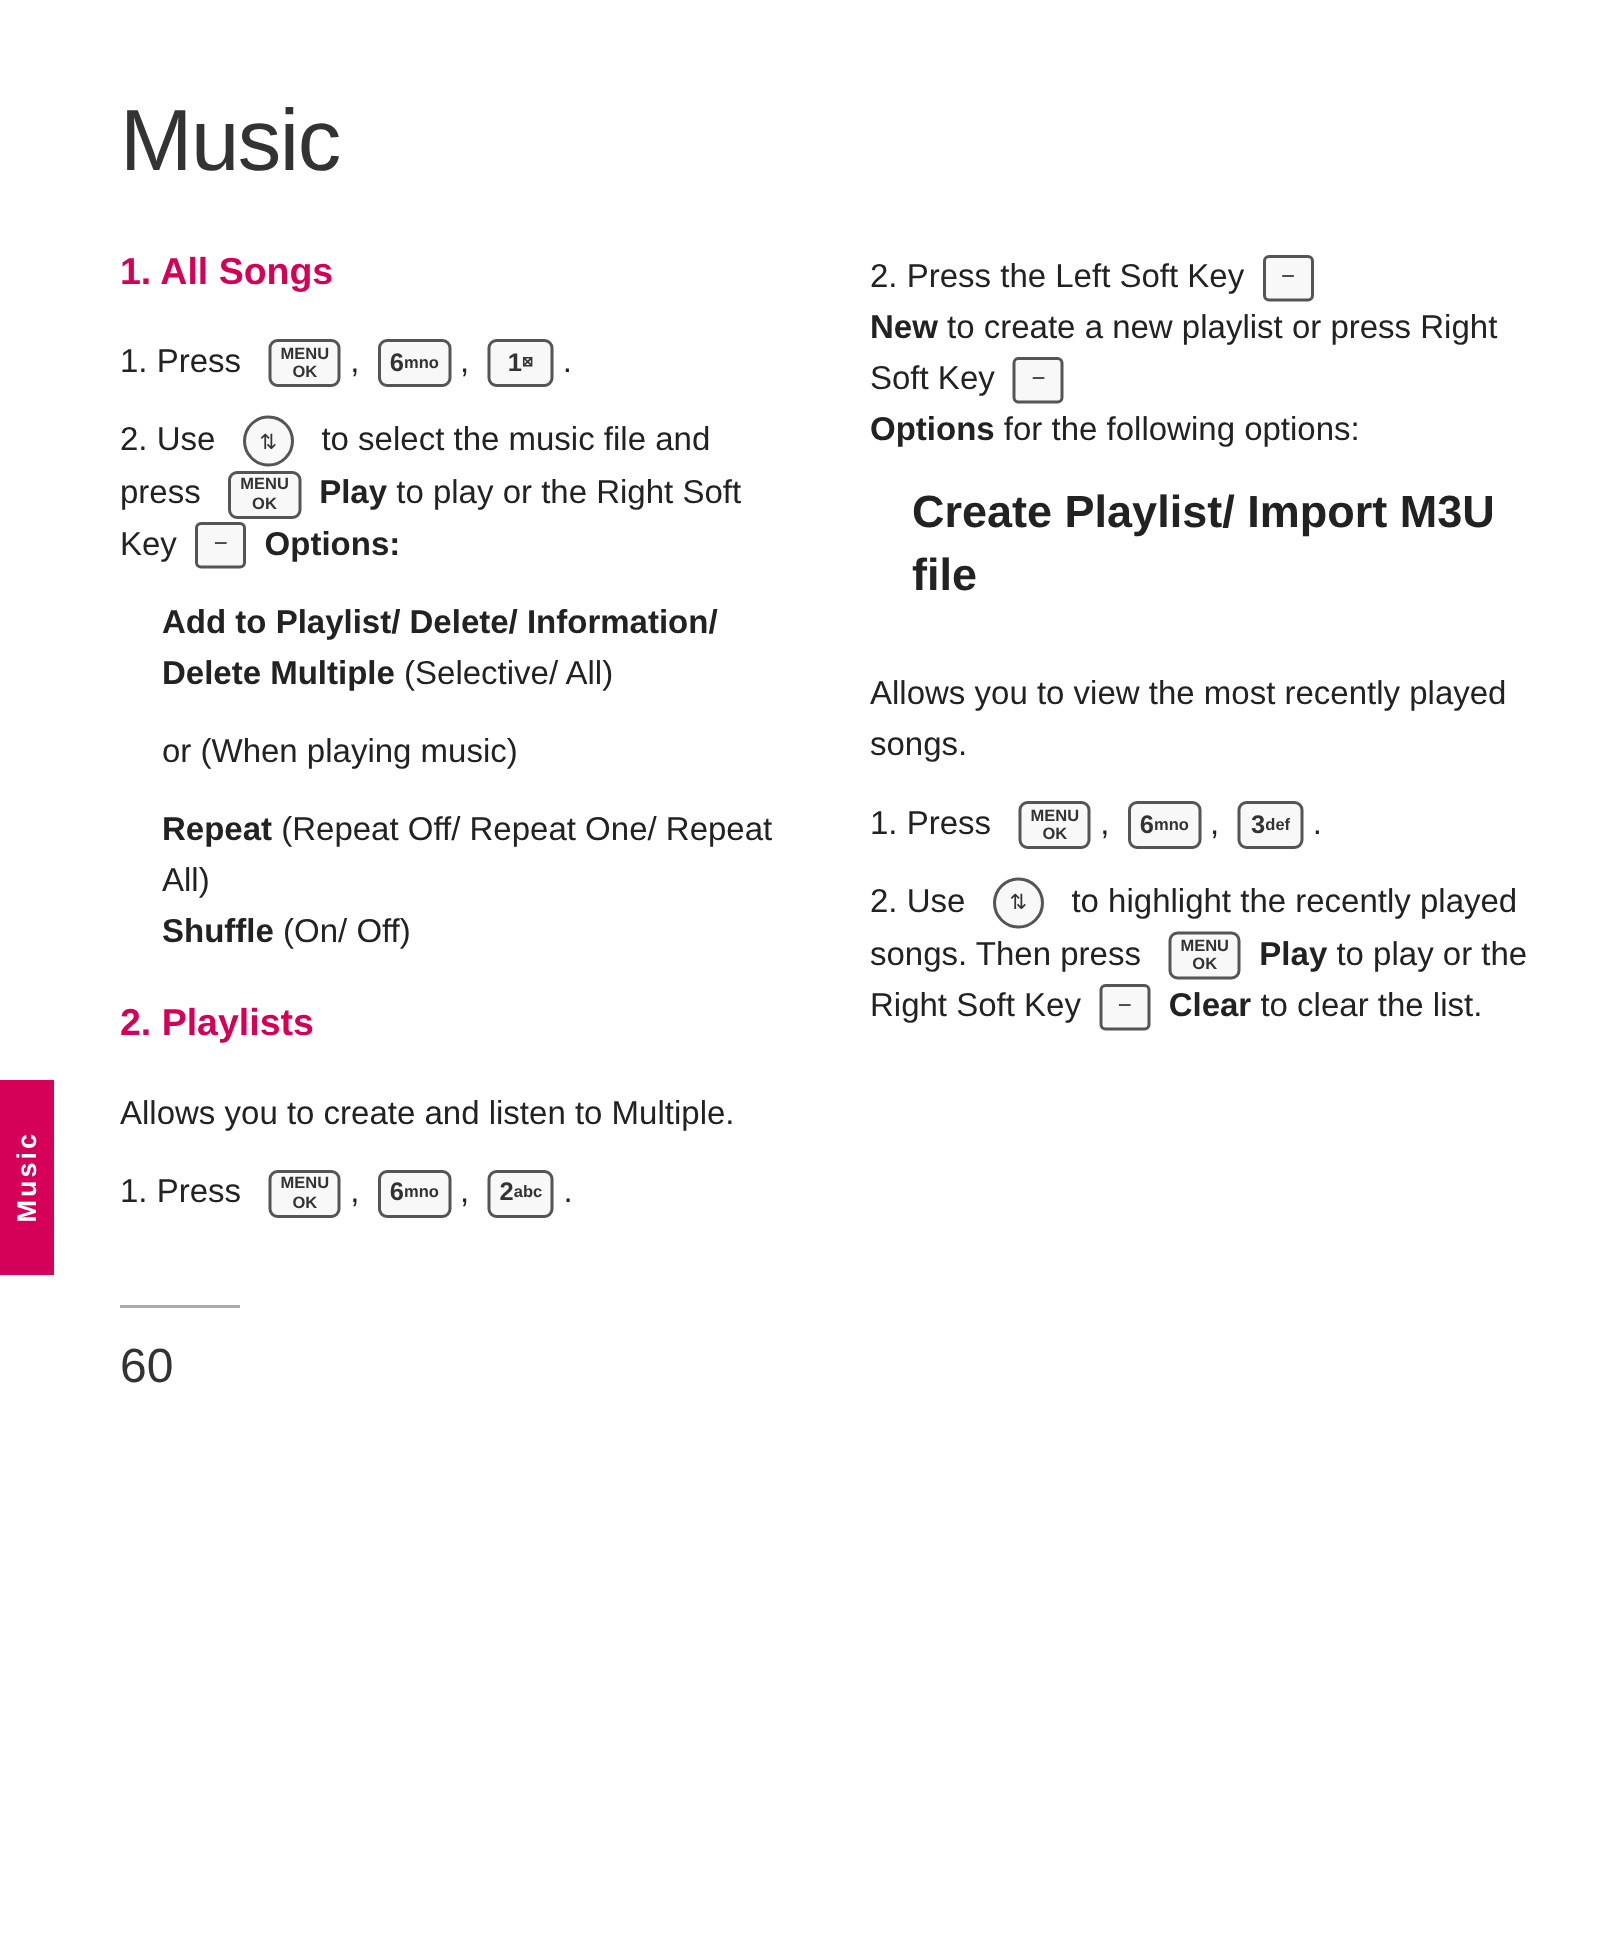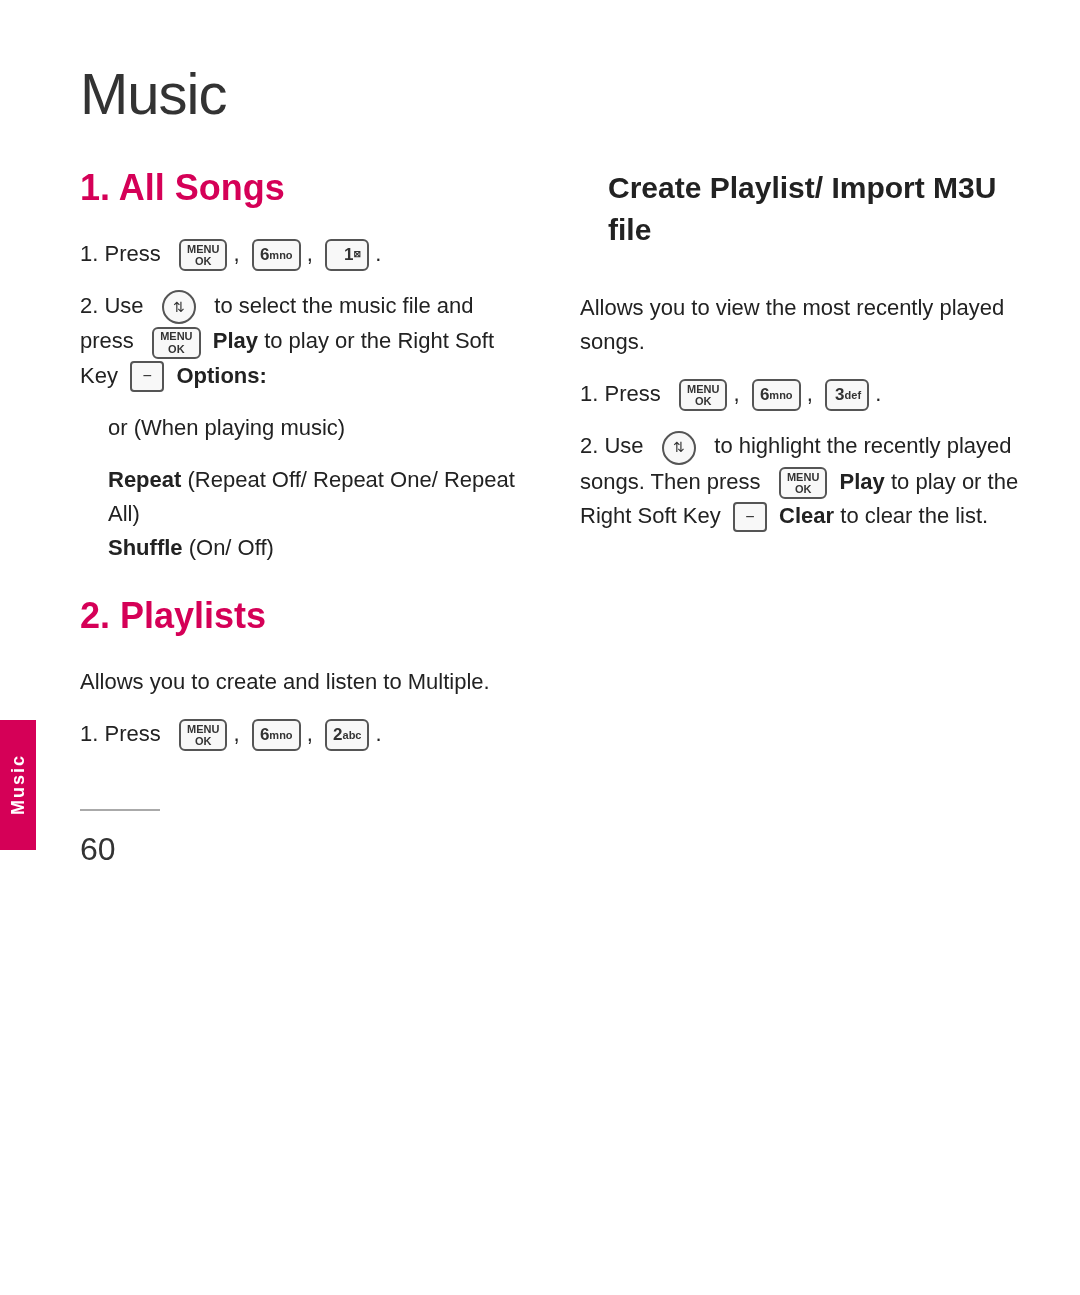--- a/index.html
+++ b/index.html
@@ -66,39 +66,39 @@
     .col-left {
       flex: 1;
     }
 
     .col-right {
       flex: 1;
     }
 
     
     .section-heading {
-      font-size: 36px;
+      font-size: 25px;
       font-weight: bold;
       color: #d50057;
       margin-bottom: 28px;
     }
 
     
     p, .text-block {
       font-size: 22px;
       line-height: 1.55;
       color: #222;
       margin-bottom: 18px;
     }
 
     
     .key-btn {
       display: inline-flex;
       align-items: center;
-      justify-content: flex-end;
+      justify-content: center;
       border: 2px solid #555;
       border-radius: 6px;
       padding: 1px 6px;
       font-size: 17px;
       font-weight: bold;
       color: #333;
       background: #f8f8f8;
       vertical-align: middle;
       line-height: 1.3;
       white-space: nowrap;
@@ -223,20 +223,24 @@
             <span class="key-btn">
                 <span style="font-size:11px;font-weight:bold;line-height:1.1;text-align:center;display:block">MENU<br>OK</span>
               </span>
             &nbsp;<span class="bold-term">Play</span>
             <span>to play or the Right Soft Key</span>
             &nbsp;<span class="softkey-icon">−</span>
             &nbsp;<span class="bold-term">Options:</span>
           </p>
 
           <div class="sub-options">
+            <p>
+              <span class="bold-term">Add to Playlist/ Delete/ Information/ Delete Multiple</span>
+              <span> (Selective/ All)</span>
+            </p>
             <p>
               <span>or (When playing music)</span>
             </p>
             <p>
               <span class="bold-term">Repeat</span>
               <span>(Repeat Off/ Repeat One/ Repeat All)</span><br>
               <span class="bold-term">Shuffle</span>
               <span>(On/ Off)</span>
             </p>
           </div>
@@ -258,20 +262,31 @@
             <span class="key-btn">2<sup>abc</sup></span>
             .
           </p>
         </div>
 
       </div>
 
       <div class="col-right">
 
         <div style="margin-bottom:40px">
+          <p>
+            <span>2. Press the Left Soft Key</span>
+            &nbsp;<span class="softkey-icon">−</span>
+            <br>
+            <span class="bold-term">New</span>
+            <span>to create a new playlist or press Right Soft Key</span>
+            &nbsp;<span class="softkey-icon">−</span>
+            <br>
+            <span class="bold-term">Options</span>
+            <span>for the following options:</span>
+          </p>
           <div class="sub-options">
             <p class="sub-heading">Create Playlist/ Import M3U file</p>
           </div>
         </div>
 
         <div>
           <p>Allows you to view the most recently played songs.</p>
 
           <p>
             <span>1. Press</span>

